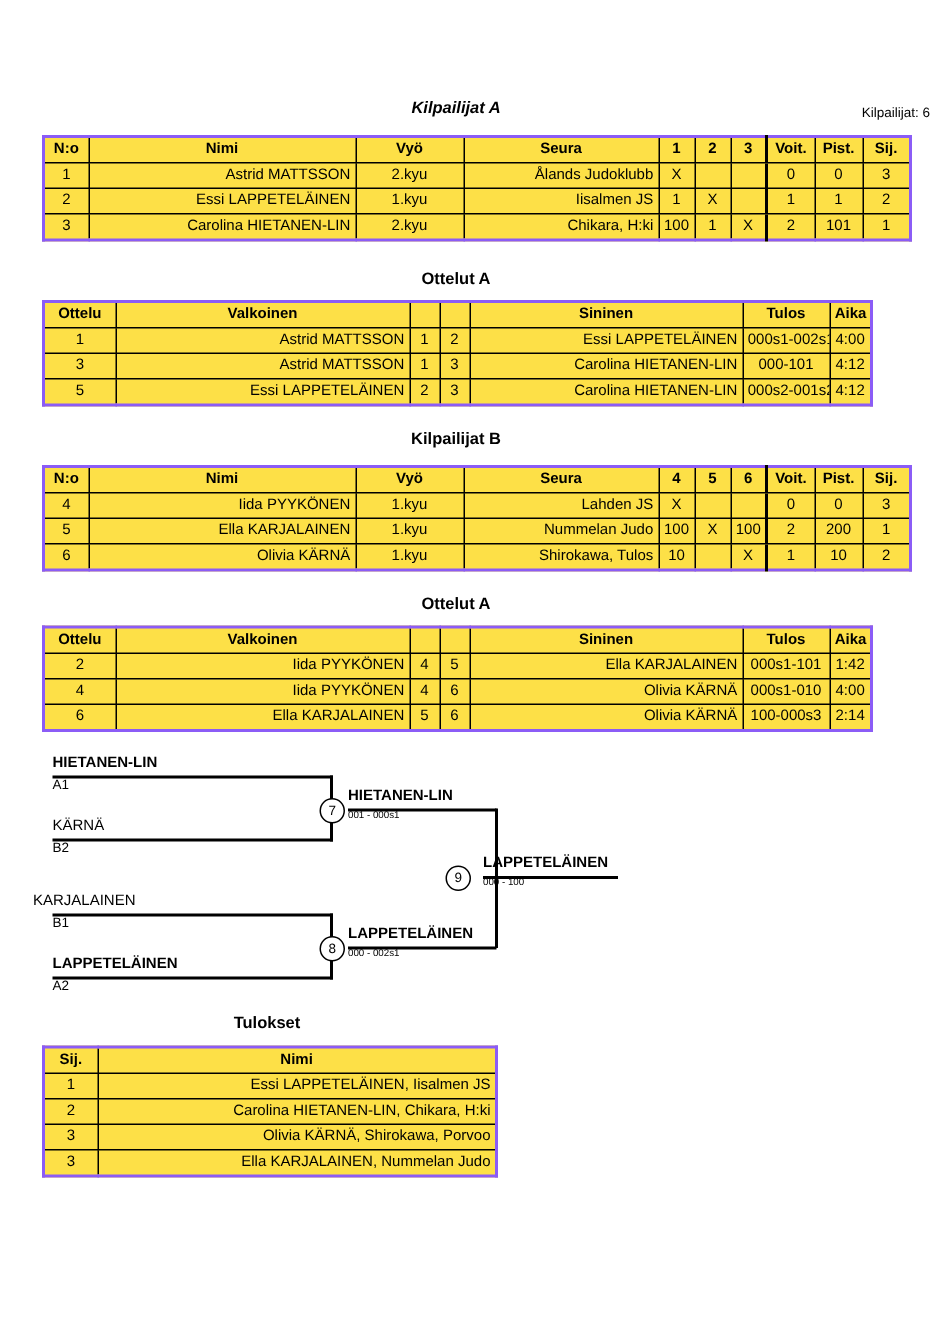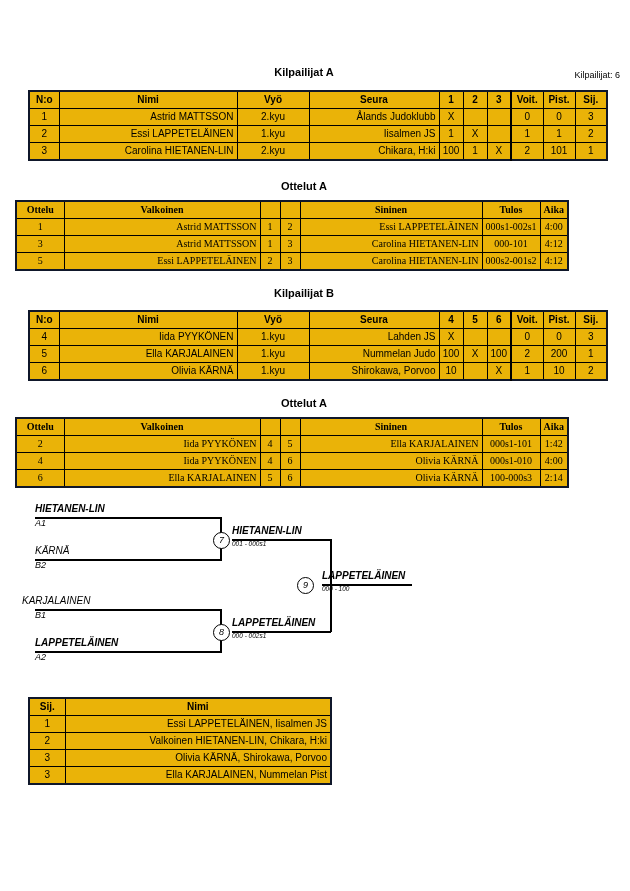--- a/index.html
+++ b/index.html
@@ -49,22 +49,22 @@
   .section-heading.narrow {
     width: 300px;
     left: 28px;
   }
 
   
   table.grid {
     position: absolute;
     border-collapse: collapse;
     table-layout: fixed;
-    border: 2px solid #0f172a;
-    background: #eab308;
+    border: 2px solid #8b5cf6;
+    background: #fde047;
     font-size: 10px;
   }
   table.grid th, table.grid td {
     border: 1px solid #000;
     padding: 0 3px;
     height: 16px;
     line-height: 16px;
     overflow: hidden;
     white-space: nowrap;
     font-weight: normal;
@@ -83,21 +83,21 @@
   
   .pool-table { left: 28px; width: 552px; }
   .pool-table col.n    { width: 30px; }
   .pool-table col.nimi { width: 178px; }
   .pool-table col.vyo  { width: 72px; }
   .pool-table col.seura{ width: 130px; }
   .pool-table col.m    { width: 24px; }
   .pool-table col.res  { width: 32px; }
 
   
-  .match-table { left: 15px; width: 552px; font-family: Liberation Serif, serif; }
+  .match-table { left: 28px; width: 552px; }
   .match-table col.ottelu { width: 48px; }
   .match-table col.white  { width: 196px; }
   .match-table col.wn     { width: 20px; }
   .match-table col.bn     { width: 20px; }
   .match-table col.blue   { width: 182px; }
   .match-table col.tulos  { width: 58px; }
   .match-table col.aika   { width: 28px; }
 
   
   .results-table { left: 28px; width: 302px; }
@@ -105,21 +105,20 @@
   .results-table col.nimi { width: 266px; }
   .results-table td, .results-table th { height: 18px; line-height: 18px; }
 
   
   .bracket {
     position: absolute;
     left: 0;
     top: 495px;
     width: 630px;
     height: 180px;
-    font-style: italic;
   }
   .bracket-name {
     position: absolute;
     font-size: 10px;
     white-space: nowrap;
   }
   .bracket-name.win { font-weight: bold; }
   .bracket-seed {
     position: absolute;
     font-size: 9px;
@@ -146,21 +145,21 @@
     text-align: center;
   }
 </style>
 </head>
 <body>
 
 <div class="page">
 
   <div class="entrants-count">Kilpailijat: 6</div>
 
-  <div class="section-heading" style="top:66px;">Kilpailijat A</div>
+  <div class="section-heading" style="top:66px;font-style:italic;">Kilpailijat A</div>
 
   <table class="grid pool-table" style="top:90px;">
     <colgroup>
       <col class="n">
         <col class="nimi">
         <col class="vyo">
         <col class="seura">
       <col class="m">
         <col class="m">
         <col class="m">
@@ -327,21 +326,21 @@
         <td class="c">X</td>
         <td class="c">100</td>
         <td class="c thick-left">2</td>
         <td class="c">200</td>
         <td class="c">1</td>
       </tr>
       <tr>
         <td class="c">6</td>
         <td class="l">Olivia KÄRNÄ</td>
         <td class="c">1.kyu</td>
-        <td class="l">Shirokawa, Porvoo</td>
+        <td class="l">Shirokawa, Tulos</td>
         <td class="c">10</td>
         <td class="c"></td>
         <td class="c">X</td>
         <td class="c thick-left">1</td>
         <td class="c">10</td>
         <td class="c">2</td>
       </tr>
     </tbody>
   </table>
 
@@ -429,45 +428,46 @@
     <div class="bracket-line" style="left:232px; top:136px; width:99px; height:1.5px;"></div>
     <div class="bracket-score" style="left:232px; top:137px;">000 - 002s1</div>
 
     <div class="bracket-line" style="left:330px; top:44px; width:1.5px; height:93px;"></div>
     <div class="bracket-node" style="left:297px; top:82px;">9</div>
     <div class="bracket-name win" style="left:322px; top:75px;">LAPPETELÄINEN</div>
     <div class="bracket-line" style="left:322px; top:89px; width:90px; height:1.5px;"></div>
     <div class="bracket-score" style="left:322px; top:90px;">000 - 100</div>
   </div>
 
+  <div class="section-heading narrow" style="top:676px;">Tulokset</div>
 
   <table class="grid results-table" style="top:697px;">
     <colgroup>
         <col class="sij">
         <col class="nimi">
       </colgroup>
     <thead>
       <tr>
         <th>Sij.</th>
         <th>Nimi</th>
       </tr>
     </thead>
     <tbody>
       <tr>
         <td class="c">1</td>
         <td class="l">Essi LAPPETELÄINEN, Iisalmen JS</td>
       </tr>
       <tr>
         <td class="c">2</td>
-        <td class="l">Valkoinen HIETANEN-LIN, Chikara, H:ki</td>
+        <td class="l">Carolina HIETANEN-LIN, Chikara, H:ki</td>
       </tr>
       <tr>
         <td class="c">3</td>
         <td class="l">Olivia KÄRNÄ, Shirokawa, Porvoo</td>
       </tr>
       <tr>
         <td class="c">3</td>
-        <td class="l">Ella KARJALAINEN, Nummelan Pist</td>
+        <td class="l">Ella KARJALAINEN, Nummelan Judo</td>
       </tr>
     </tbody>
   </table>
 
 </div>
 
 </body></html>

